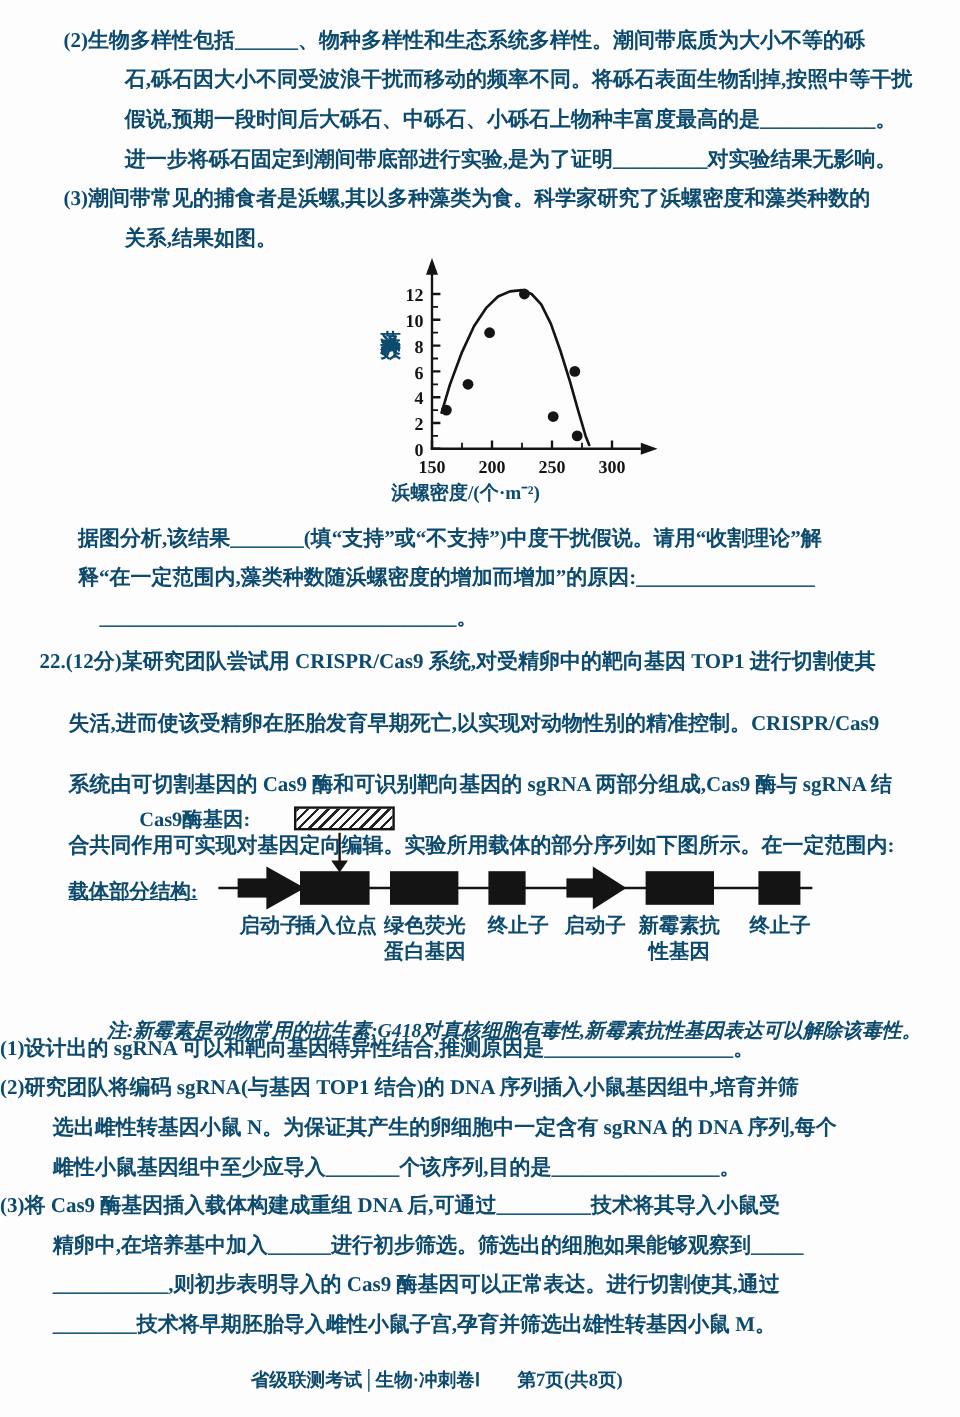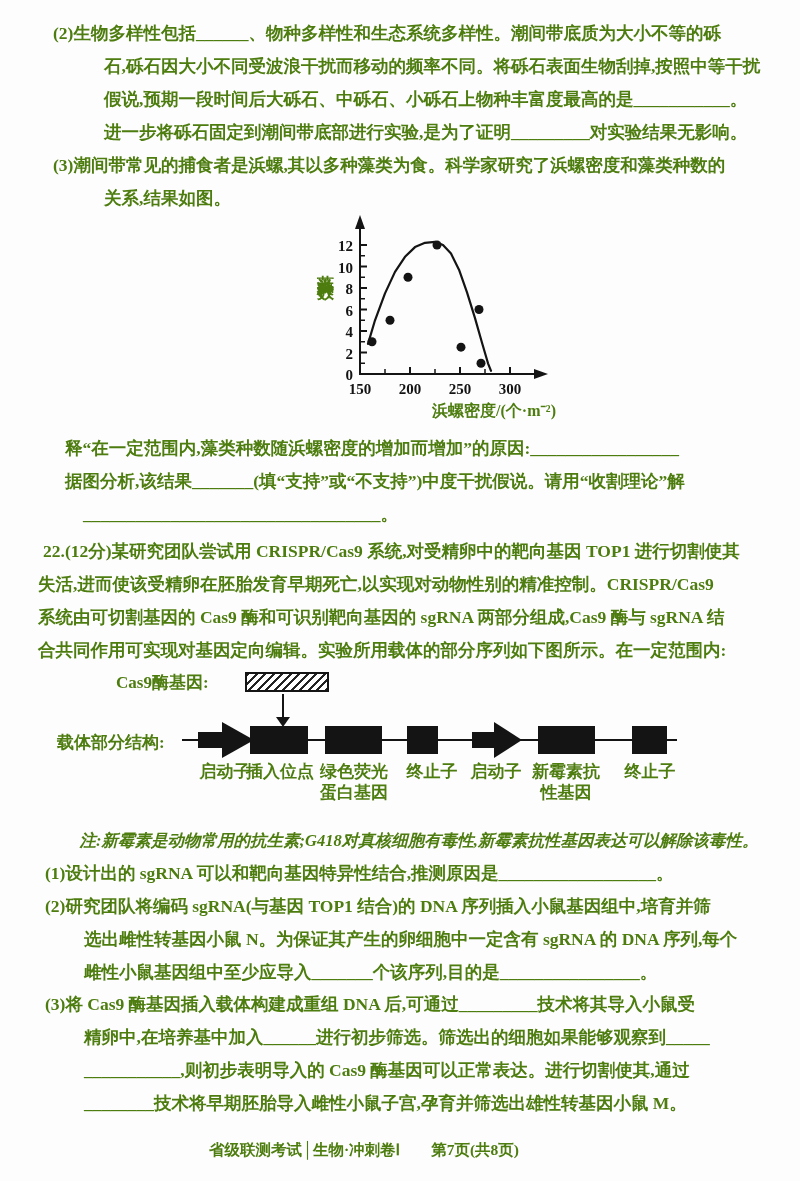--- a/index.html
+++ b/index.html
@@ -1,39 +1,39 @@
 <!DOCTYPE html>
 <html><head>
 <meta charset="utf-8">
 <style>
   html,body{margin:0;padding:0;background:#e8e8e8;}
   .page{position:relative;width:800px;height:1181px;background:#fdfdfd;margin:0 auto;
-        font-family:"Liberation Serif",serif;font-weight:bold;color:#4d7c0f;overflow:hidden;}
+        font-family:"Liberation Serif",serif;font-weight:bold;color:#0c4a6e;overflow:hidden;}
   .block{position:absolute;left:0;width:800px;}
   .line{font-size:17.5px;line-height:33px;white-space:nowrap;}
-  .in25{padding-left:43px;} .in45{padding-left:45px;} .in53{padding-left:53px;}
-  .in57{padding-left:38px;} .in65{padding-left:65px;} .in68{padding-left:84px;}
+  .in25{padding-left:33px;} .in45{} .in53{padding-left:53px;}
+  .in57{padding-left:57px;margin-top:18px;} .in65{padding-left:65px;} .in68{padding-left:44px;}
   .in75{padding-left:83px;} .in81{padding-left:104px;}
   
   .chart-wrap{position:absolute;left:296px;top:213px;width:270px;height:215px;}
   .chart-wrap svg{position:absolute;left:0;top:0;}
   .tick{font:bold 15px "Liberation Serif",serif;fill:#141414;}
   .ylabel{position:absolute;left:18px;top:48px;height:110px;writing-mode:vertical-rl;
           text-orientation:upright;font-size:17px;letter-spacing:3px;white-space:nowrap;}
-  .xlabel{position:absolute;left:30px;top:186px;width:230px;text-align:right;font-size:16px;}
+  .xlabel{position:absolute;left:30px;top:186px;width:230px;text-align:left;font-size:16px;}
   
   .diagram{position:absolute;left:0;top:665px;width:800px;height:150px;padding-left:28px;}
   .cas9-label{position:absolute;left:116px;top:6px;font-size:17px;}
   .hatch-box{position:absolute;left:245px;top:7px;width:80px;height:16px;border:2px solid #141414;
              background:repeating-linear-gradient(135deg,#222 0px,#222 2px,#fff 2px,#fff 6px);}
   .down-arrow-line{position:absolute;left:282px;top:29px;width:2px;height:24px;background:#141414;}
   .down-arrow-head{position:absolute;left:276px;top:52px;width:0;height:0;
                    border-left:7px solid transparent;border-right:7px solid transparent;
                    border-top:10px solid #141414;}
-  .vector-label{position:absolute;left:57px;top:66px;font-size:17px;}
+  .vector-label{position:absolute;left:57px;top:66px;font-size:17px;text-decoration:underline;}
   .diagram svg{position:absolute;left:180px;top:56px;}
   .elem-label{position:absolute;top:96px;width:80px;text-align:center;font-size:17px;line-height:21px;white-space:nowrap;}
   .note-line{font-size:16.5px;font-style:italic;line-height:26px;white-space:nowrap;text-align:center;}
   .footer{position:absolute;top:1140px;left:0;width:728px;text-align:center;font-size:15.5px;}
 </style>
 </head>
 <body>
 
 <div class="page">
 
@@ -93,22 +93,22 @@
         <circle cx="141" cy="32" r="4.5" fill="#141414"></circle>
         <circle cx="165" cy="134.125" r="4.5" fill="#141414"></circle>
         <circle cx="183" cy="96.5" r="4.5" fill="#141414"></circle>
         <circle cx="185" cy="150.25" r="4.5" fill="#141414"></circle>
       </svg>
     <div class="ylabel">藻类种数</div>
     <div class="xlabel">浜螺密度/(个·m⁻²)</div>
   </div>
 
   <div class="block" style="top:432px">
+    <div class="line in65">据图分析,该结果_______(填“支持”或“不支持”)中度干扰假说。请用“收割理论”解</div>
     <div class="line in65">释“在一定范围内,藻类种数随浜螺密度的增加而增加”的原因:_________________</div>
-    <div class="line in65">据图分析,该结果_______(填“支持”或“不支持”)中度干扰假说。请用“收割理论”解</div>
     <div class="line in75">__________________________________。</div>
   </div>
 
   <div class="block" style="top:535px">
     <div class="line in25">22.(12分)某研究团队尝试用 CRISPR/Cas9 系统,对受精卵中的靶向基因 TOP1 进行切割使其</div>
     <div class="line in57">失活,进而使该受精卵在胚胎发育早期死亡,以实现对动物性别的精准控制。CRISPR/Cas9</div>
     <div class="line in57">系统由可切割基因的 Cas9 酶和可识别靶向基因的 sgRNA 两部分组成,Cas9 酶与 sgRNA 结</div>
     <div class="line in57">合共同作用可实现对基因定向编辑。实验所用载体的部分序列如下图所示。在一定范围内:</div>
   </div>
 

